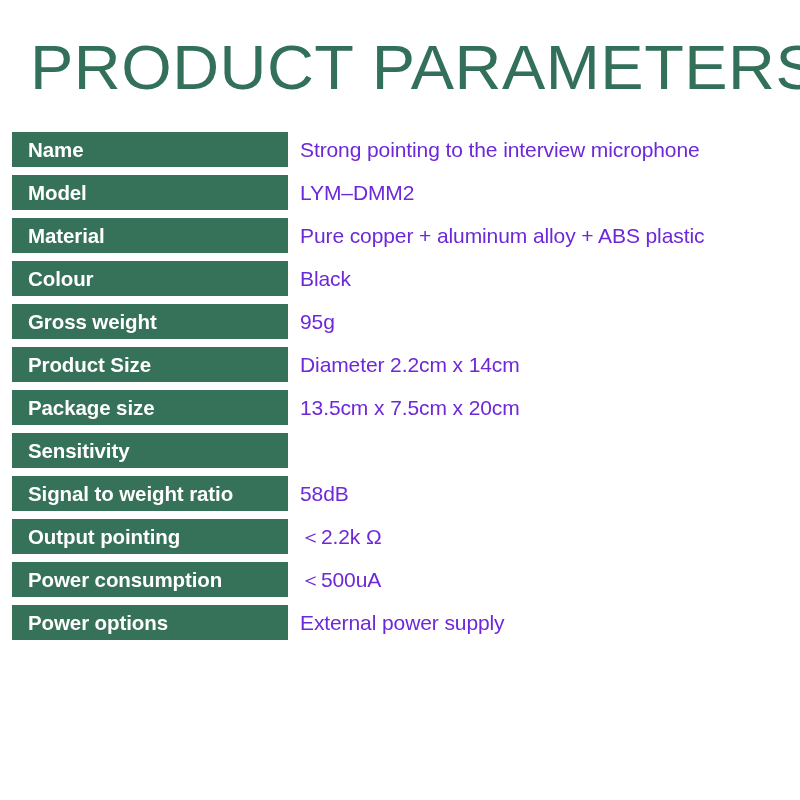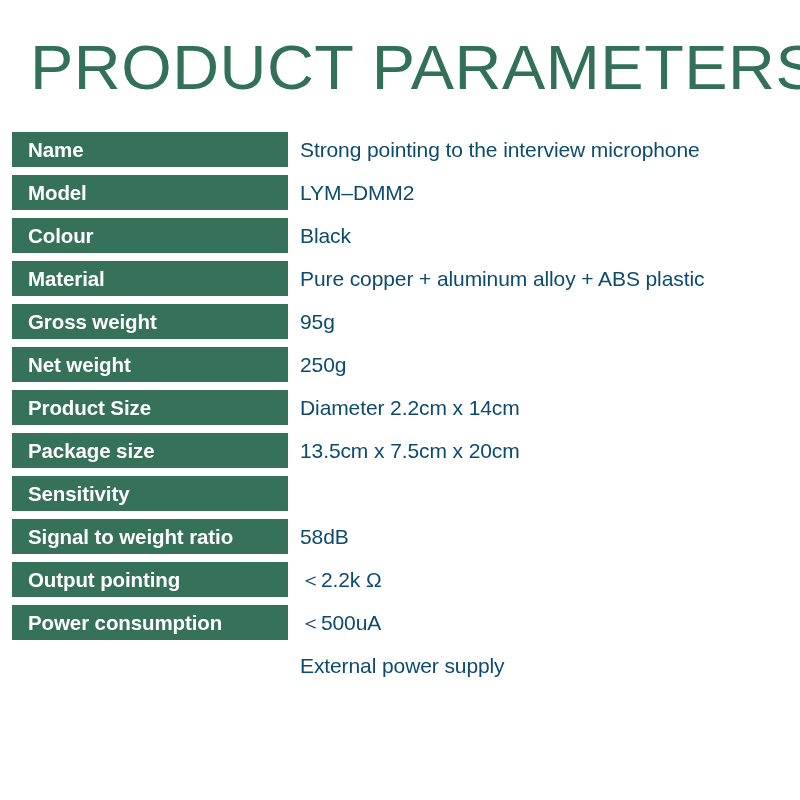--- a/index.html
+++ b/index.html
@@ -65,21 +65,21 @@
     white-space: nowrap;
     overflow: hidden;
     letter-spacing: -0.1px;
   }
   .spec-value {
     position: absolute;
     left: 300px;
     top: 0;
     height: 35px;
     line-height: 35px;
-    color: #0c4a6e;
+    color: #6d28d9;
     font-size: 21px;
     font-weight: 400;
     white-space: nowrap;
     letter-spacing: -0.1px;
   }
 </style>
 </head>
 <body>
 
 <div class="sheet">
@@ -89,34 +89,30 @@
   <div class="spec-table">
       <div class="spec-row">
         <div class="spec-label">Name</div>
         <div class="spec-value">Strong pointing to the interview microphone</div>
       </div>
       <div class="spec-row">
         <div class="spec-label">Model</div>
         <div class="spec-value">LYM–DMM2</div>
       </div>
       <div class="spec-row">
+        <div class="spec-label">Material</div>
+        <div class="spec-value">Pure copper + aluminum alloy + ABS plastic</div>
+      </div>
+      <div class="spec-row">
         <div class="spec-label">Colour</div>
         <div class="spec-value">Black</div>
       </div>
       <div class="spec-row">
-        <div class="spec-label">Material</div>
-        <div class="spec-value">Pure copper + aluminum alloy + ABS plastic</div>
-      </div>
-      <div class="spec-row">
         <div class="spec-label">Gross weight</div>
         <div class="spec-value">95g</div>
-      </div>
-      <div class="spec-row">
-        <div class="spec-label">Net weight</div>
-        <div class="spec-value">250g</div>
       </div>
       <div class="spec-row">
         <div class="spec-label">Product Size</div>
         <div class="spec-value">Diameter 2.2cm x 14cm</div>
       </div>
       <div class="spec-row">
         <div class="spec-label">Package size</div>
         <div class="spec-value">13.5cm x 7.5cm x 20cm</div>
       </div>
       <div class="spec-row">
@@ -128,17 +124,18 @@
       </div>
       <div class="spec-row">
         <div class="spec-label">Output pointing</div>
         <div class="spec-value">＜2.2k Ω</div>
       </div>
       <div class="spec-row">
         <div class="spec-label">Power consumption</div>
         <div class="spec-value">＜500uA</div>
       </div>
       <div class="spec-row">
+        <div class="spec-label">Power options</div>
         <div class="spec-value">External power supply</div>
       </div>
     </div>
 
 </div>
 
 </body></html>

